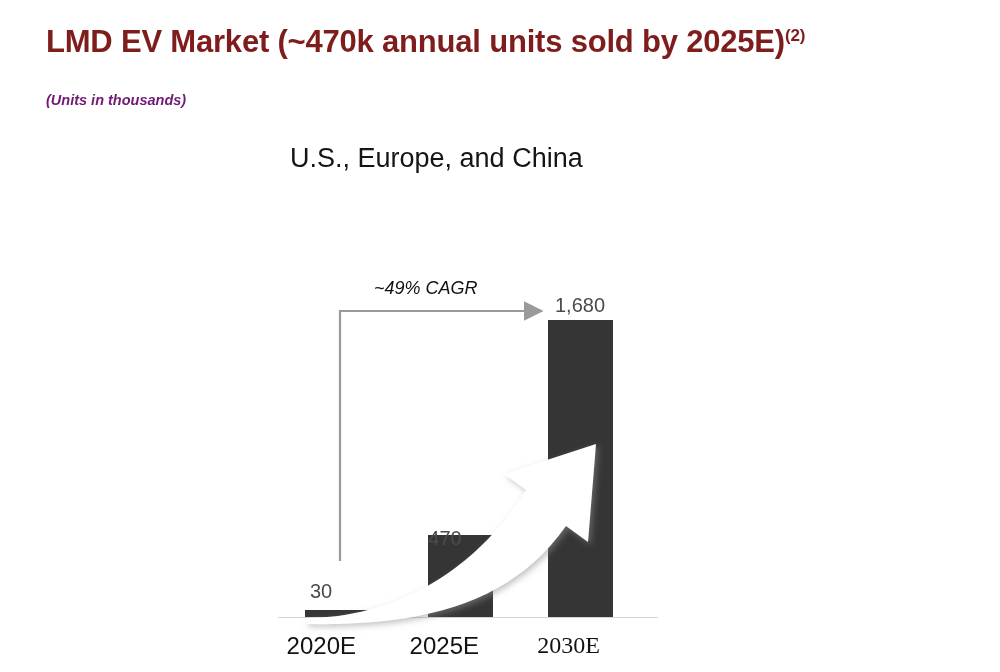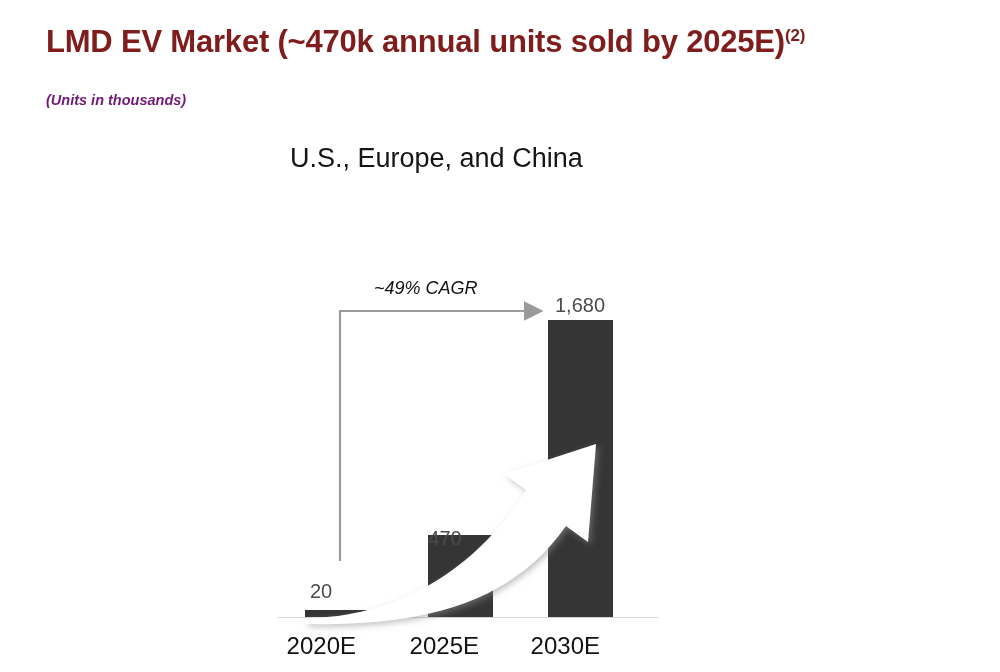--- a/index.html
+++ b/index.html
@@ -174,21 +174,21 @@
                C 120,248 200,198 248,120
                L 226,104
                L 318,74
                L 310,172
                L 288,156
                C 232,236 140,256 28,254
                Z" fill="#ffffff"></path>
     </g>
   </svg>
 
-  <div class="bar-label" style="left:282px; top:580px; width:78px;">20</div>
+  <div class="bar-label" style="left:282px; top:580px; width:78px;">30</div>
   <div class="bar-label" style="left:406px; top:498px; width:78px;margin-top:29px;">470</div>
   <div class="bar-label" style="left:541px; top:294px; width:78px;">1,680</div>
 
   <div class="cat-label" style="left:278px; width:78px;">2020E</div>
   <div class="cat-label" style="left:401px; width:78px;">2025E</div>
-  <div class="cat-label" style="left:522px; width:78px;">2030E</div>
+  <div class="cat-label" style="left:522px; width:78px;font-family:Liberation Serif, serif;">2030E</div>
 
 </div>
 
 </body></html>

